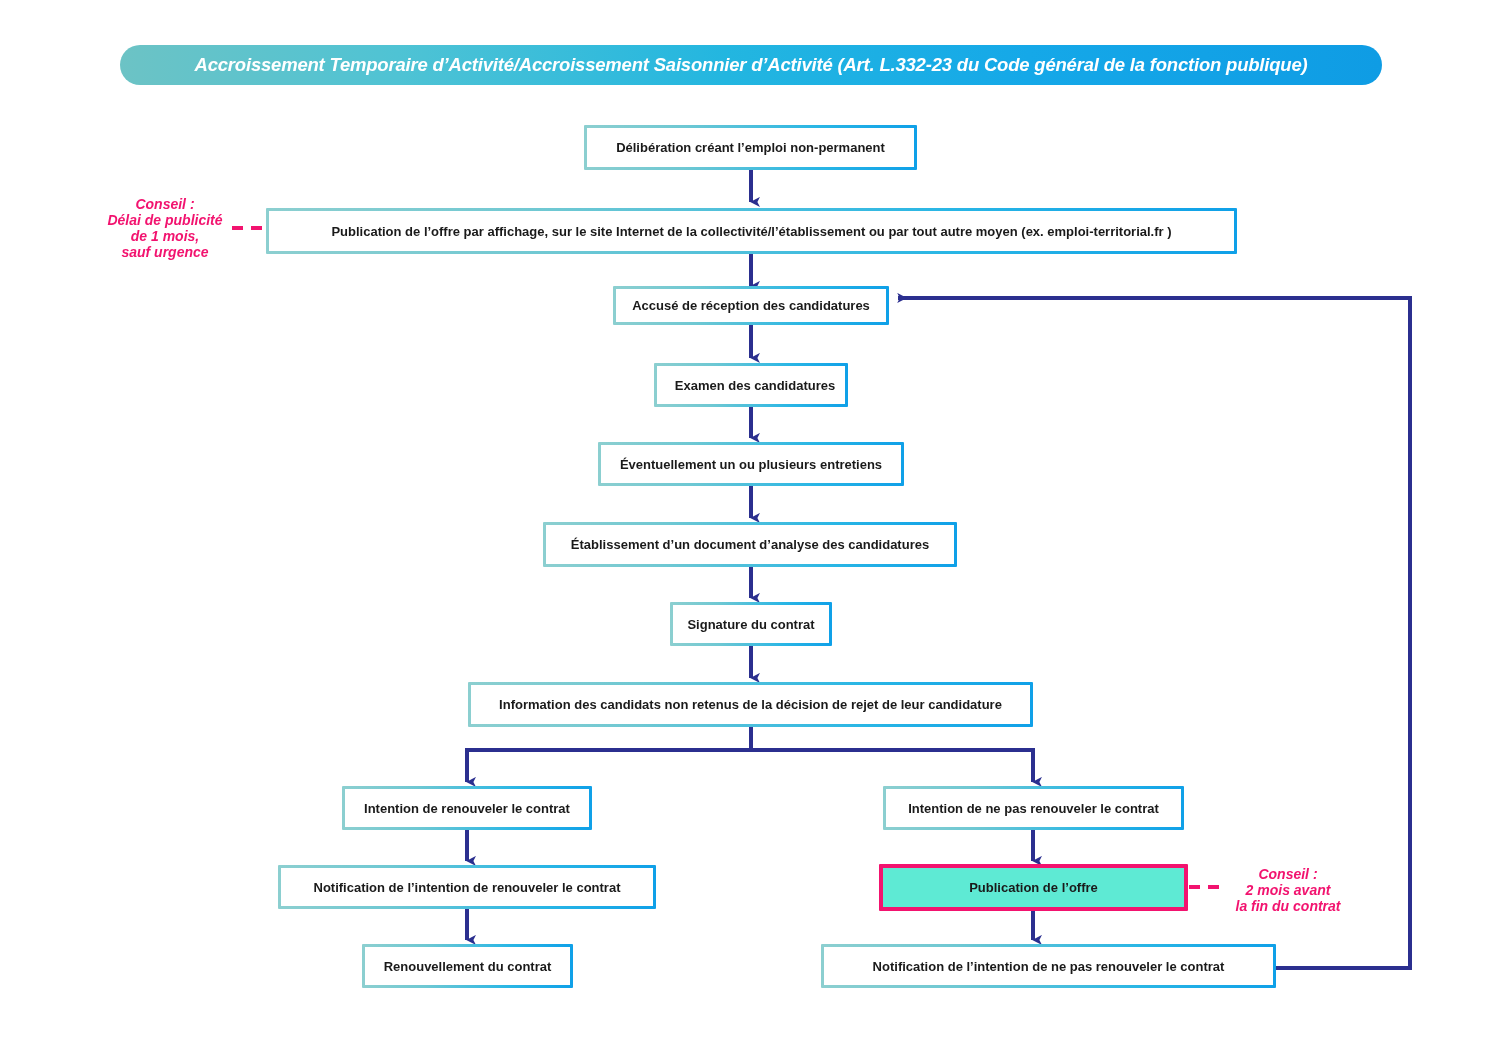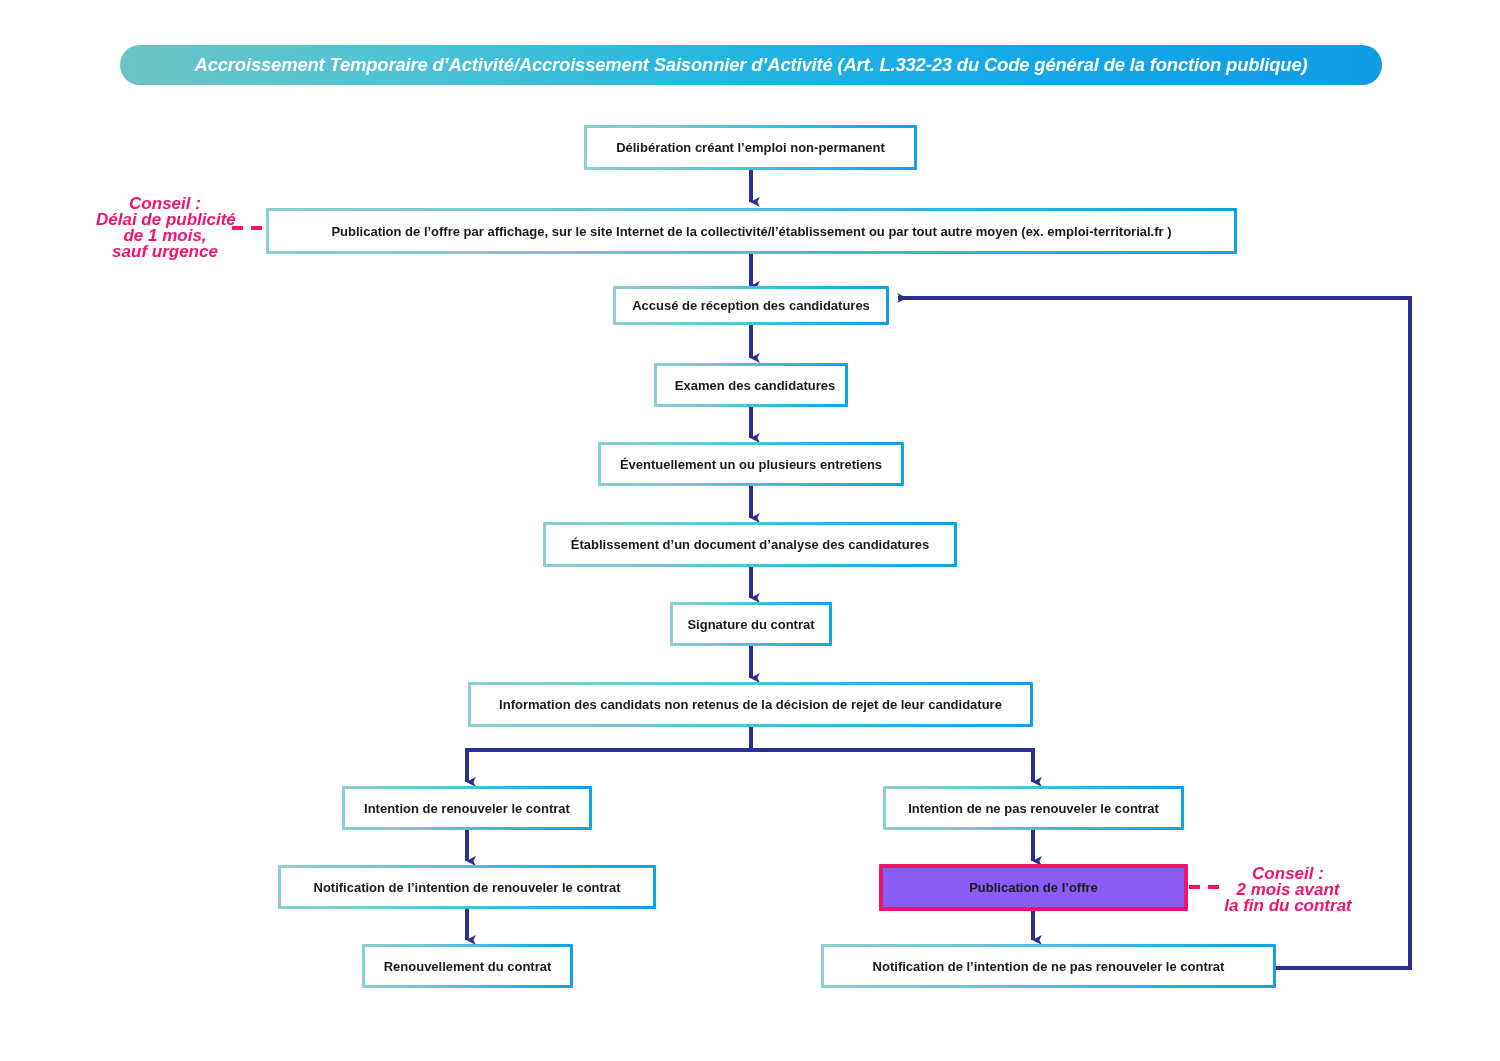--- a/index.html
+++ b/index.html
@@ -41,37 +41,37 @@
     background-origin:border-box;
     background-clip:padding-box,border-box;
   }
   .node.teal{
     background-image:linear-gradient(#fff,#fff),
        linear-gradient(90deg,#8ccfd0 0%,#6ec8d3 30%,#29b6e5 70%,#0fa0e8 100%);
   }
   .node.pink{
     border:4px solid #f2136f;
     background-image:none;
-    background:#8b5cf6;
+    background:#5eead4;
   }
   .node span{
     font-size:13px;
     font-weight:bold;
     color:#1a1a1a;
     padding:0 14px;
     white-space:nowrap;
   }
 
   
   .advice{
     position:absolute;
     color:#f2136f;
     font-style:italic;
     font-weight:bold;
-    font-size:17px;
+    font-size:14px;
     line-height:16px;
     text-align:center;
   }
   .advice .ln{display:block;white-space:nowrap;}
 
   
   svg.wires{position:absolute;left:0;top:0;width:1500px;height:1061px;pointer-events:none;}
 </style>
 </head>
 <body>

